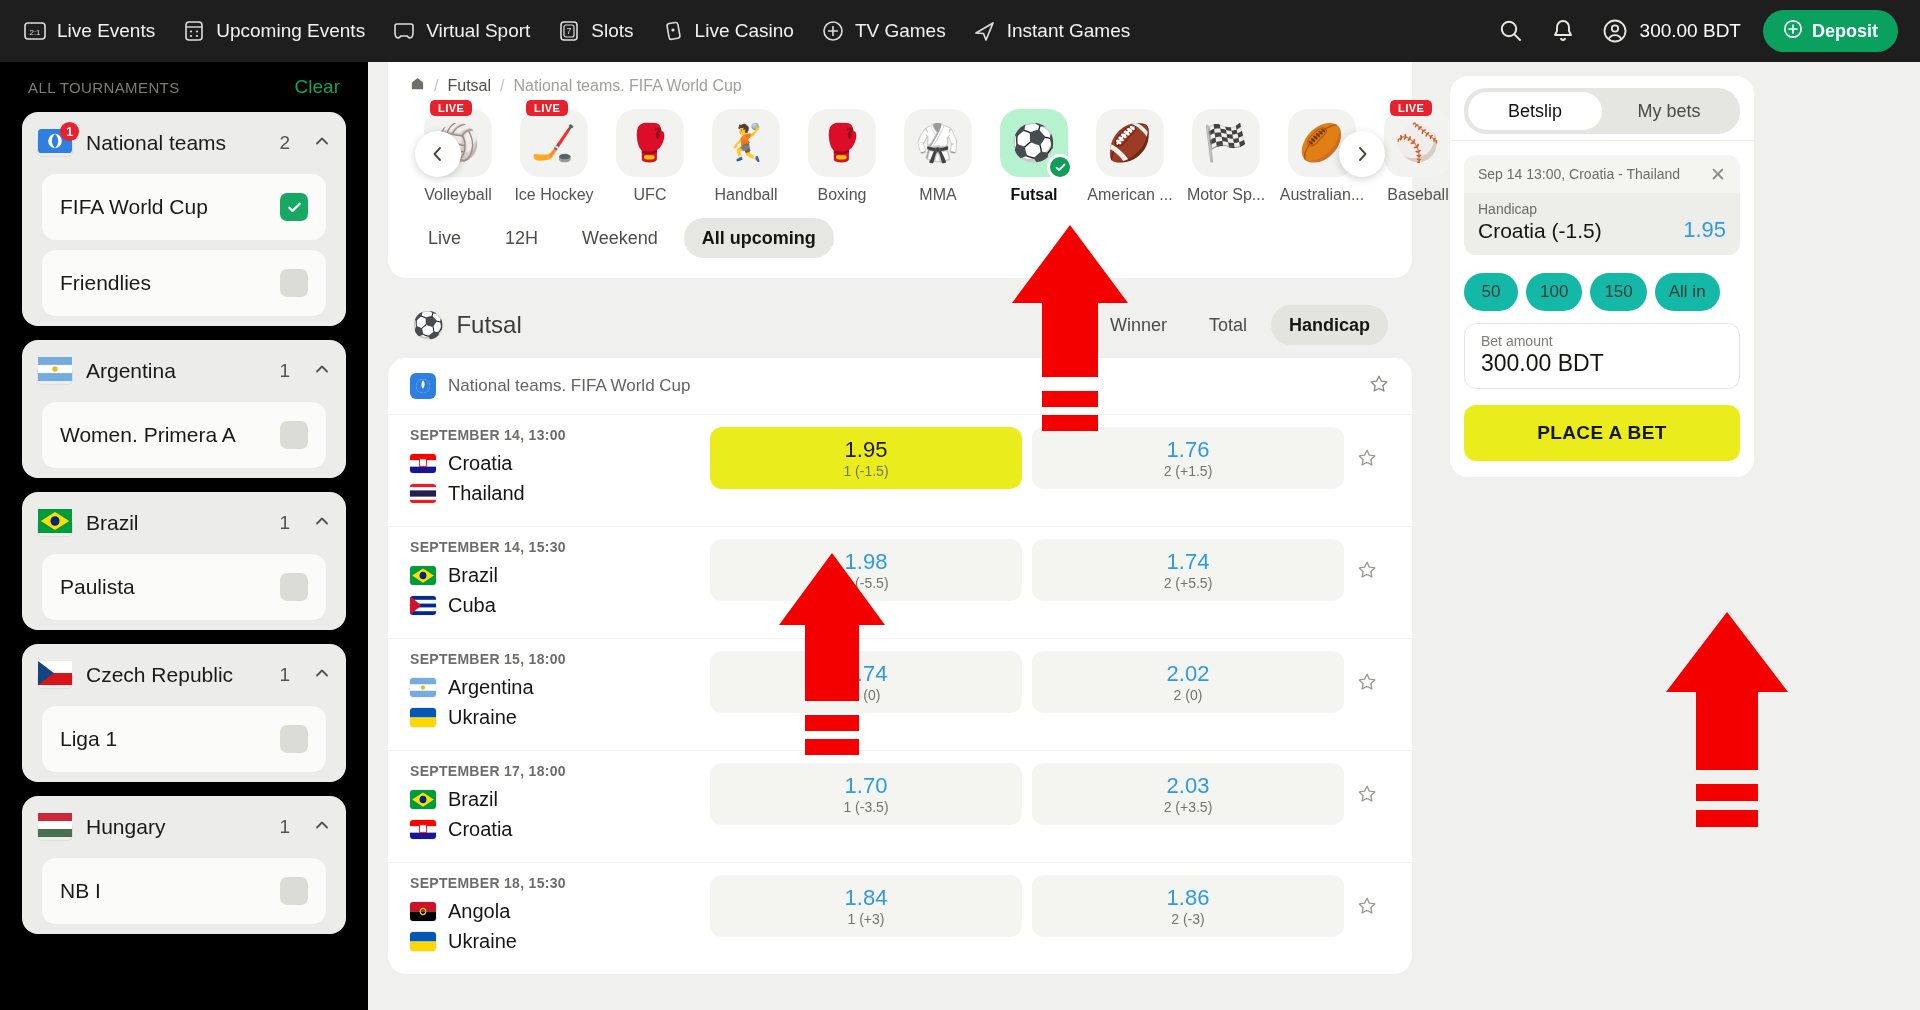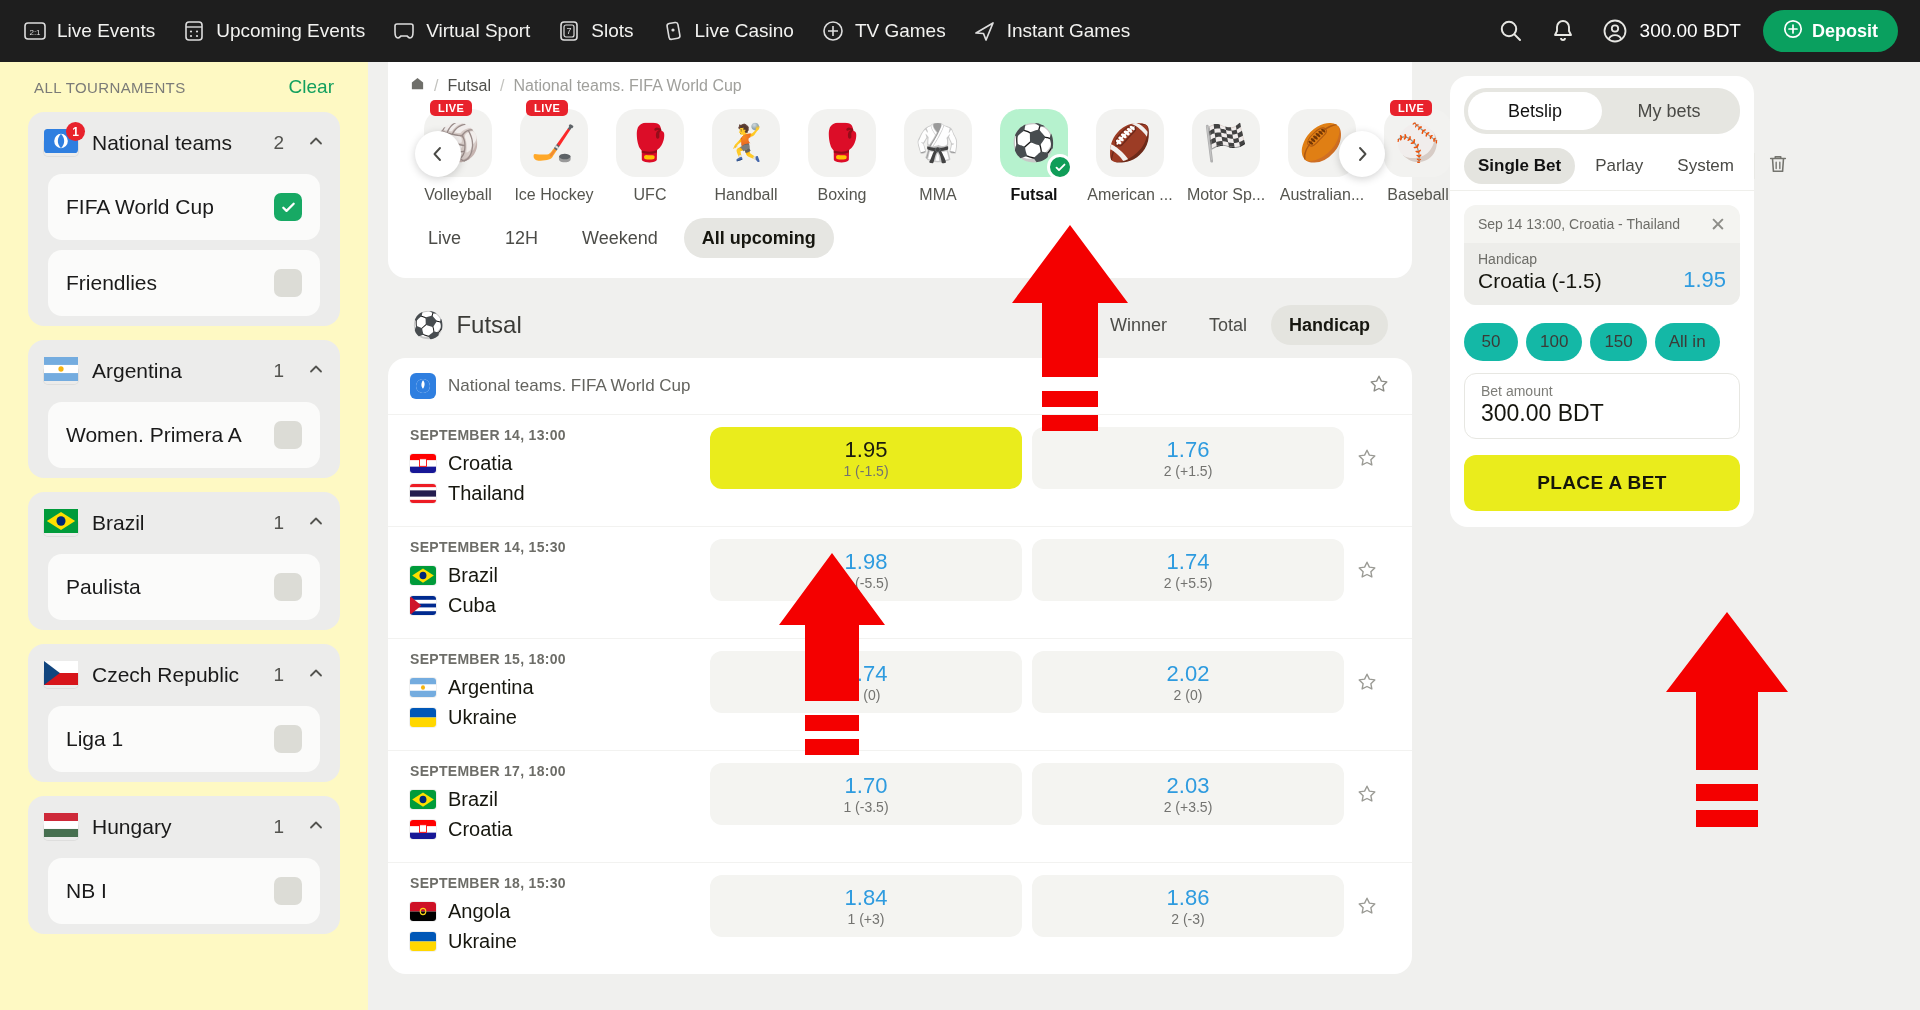--- a/index.html
+++ b/index.html
@@ -29,21 +29,21 @@
   .balance-wrap { display:flex; align-items:center; gap: 10px; color:#ffffff; font-size:19px; cursor:pointer;}
   .deposit-btn {
     background: #0aa05f; color:#fff; border-radius: 22px;
     height: 42px; padding: 0 20px; display:flex; align-items:center; gap:9px;
     font-size: 18px; font-weight: 700; cursor:pointer;
   }
 
   
   .sidebar {
     position: absolute; top: 62px; left: 0; width: 368px; bottom: 0;
-    background: #fef9c3; overflow: hidden; padding: 0 28px;
+    background: #000000; overflow: hidden; padding: 0 22px;
   }
   .side-head {
     display:flex; align-items:center; justify-content: space-between;
     height: 50px; padding: 0 6px;
   }
   .side-head .title { font-size: 15px; letter-spacing:.4px; color:#7b7b78; }
   .side-head .clear { font-size: 19px; color:#13a05f; cursor:pointer; }
   .group {
     background:#ececeb; border-radius: 16px; margin-bottom: 14px; overflow:hidden;
   }
@@ -735,33 +735,20 @@
   </div>
 
   <div class="slip">
     <div class="slip-card">
 
       <div class="slip-tabs" id="sliptabs">
           <div class="slip-tab active">Betslip</div>
           <div class="slip-tab">My bets</div>
         </div>
 
-      <div class="slip-modes">
-        <div id="slipmodes" style="display:flex;gap:6px;">
-            <div class="mode active">Single Bet</div>
-            <div class="mode">Parlay</div>
-            <div class="mode">System</div>
-          </div>
-        <div class="trash">
-          <svg width="22" height="22" viewBox="0 0 24 24">
-              <path d="M4 6h16M9 6V4h6v2M6 6l1 14h10l1-14" fill="none" stroke="#74746e" stroke-width="1.7" stroke-linecap="round" stroke-linejoin="round"></path>
-              <path d="M10 10v7M14 10v7" stroke="#74746e" stroke-width="1.5" stroke-linecap="round"></path>
-            </svg>
-        </div>
-      </div>
 
       <div class="slip-sep"></div>
 
       <div class="pick">
         <div class="pick-head">
           <span class="ev">Sep 14 13:00, Croatia - Thailand</span>
           <span class="pick-x">✕</span>
         </div>
         <div class="pick-body">
           <div>

